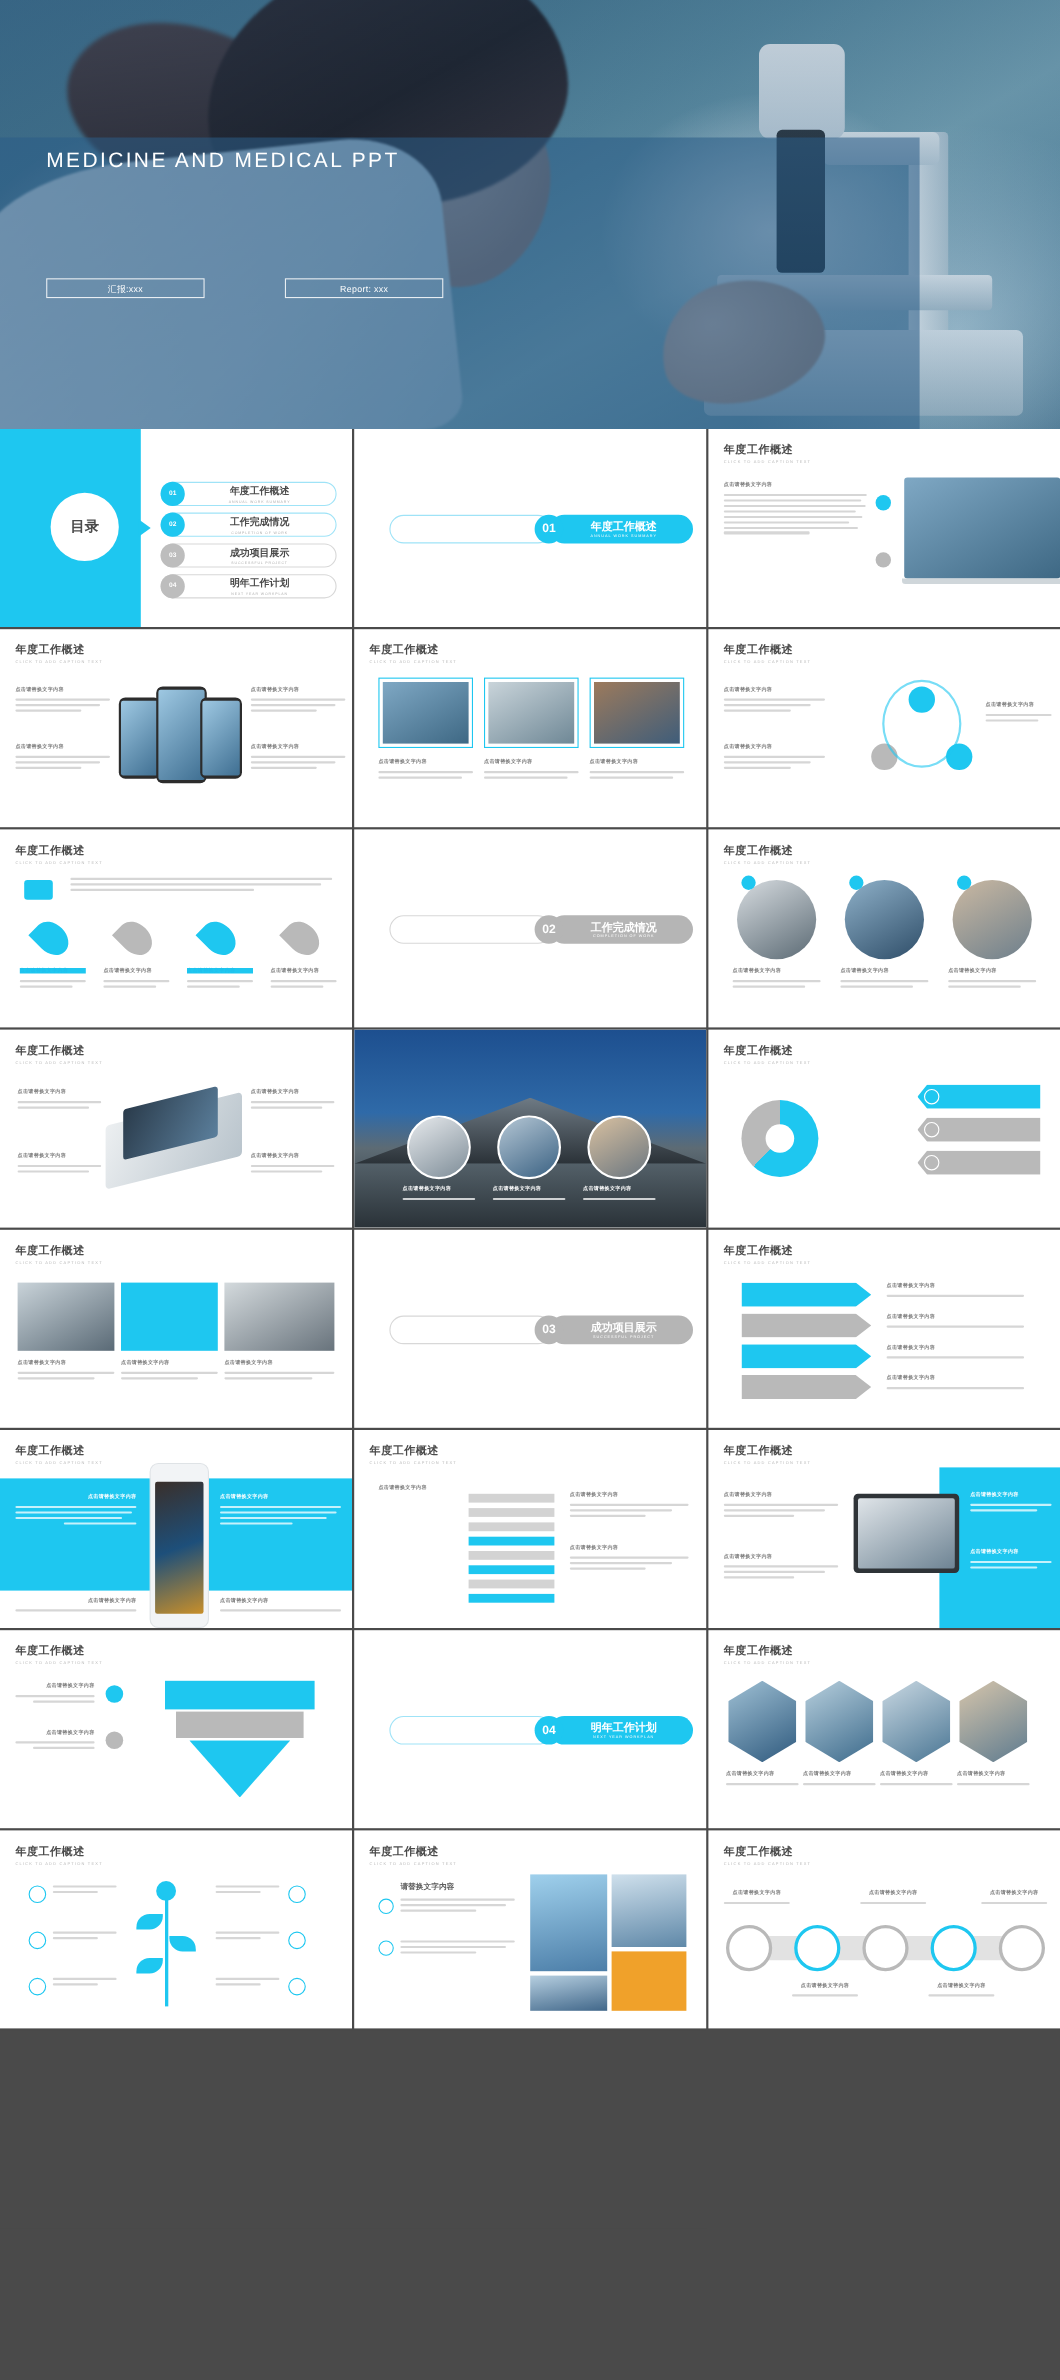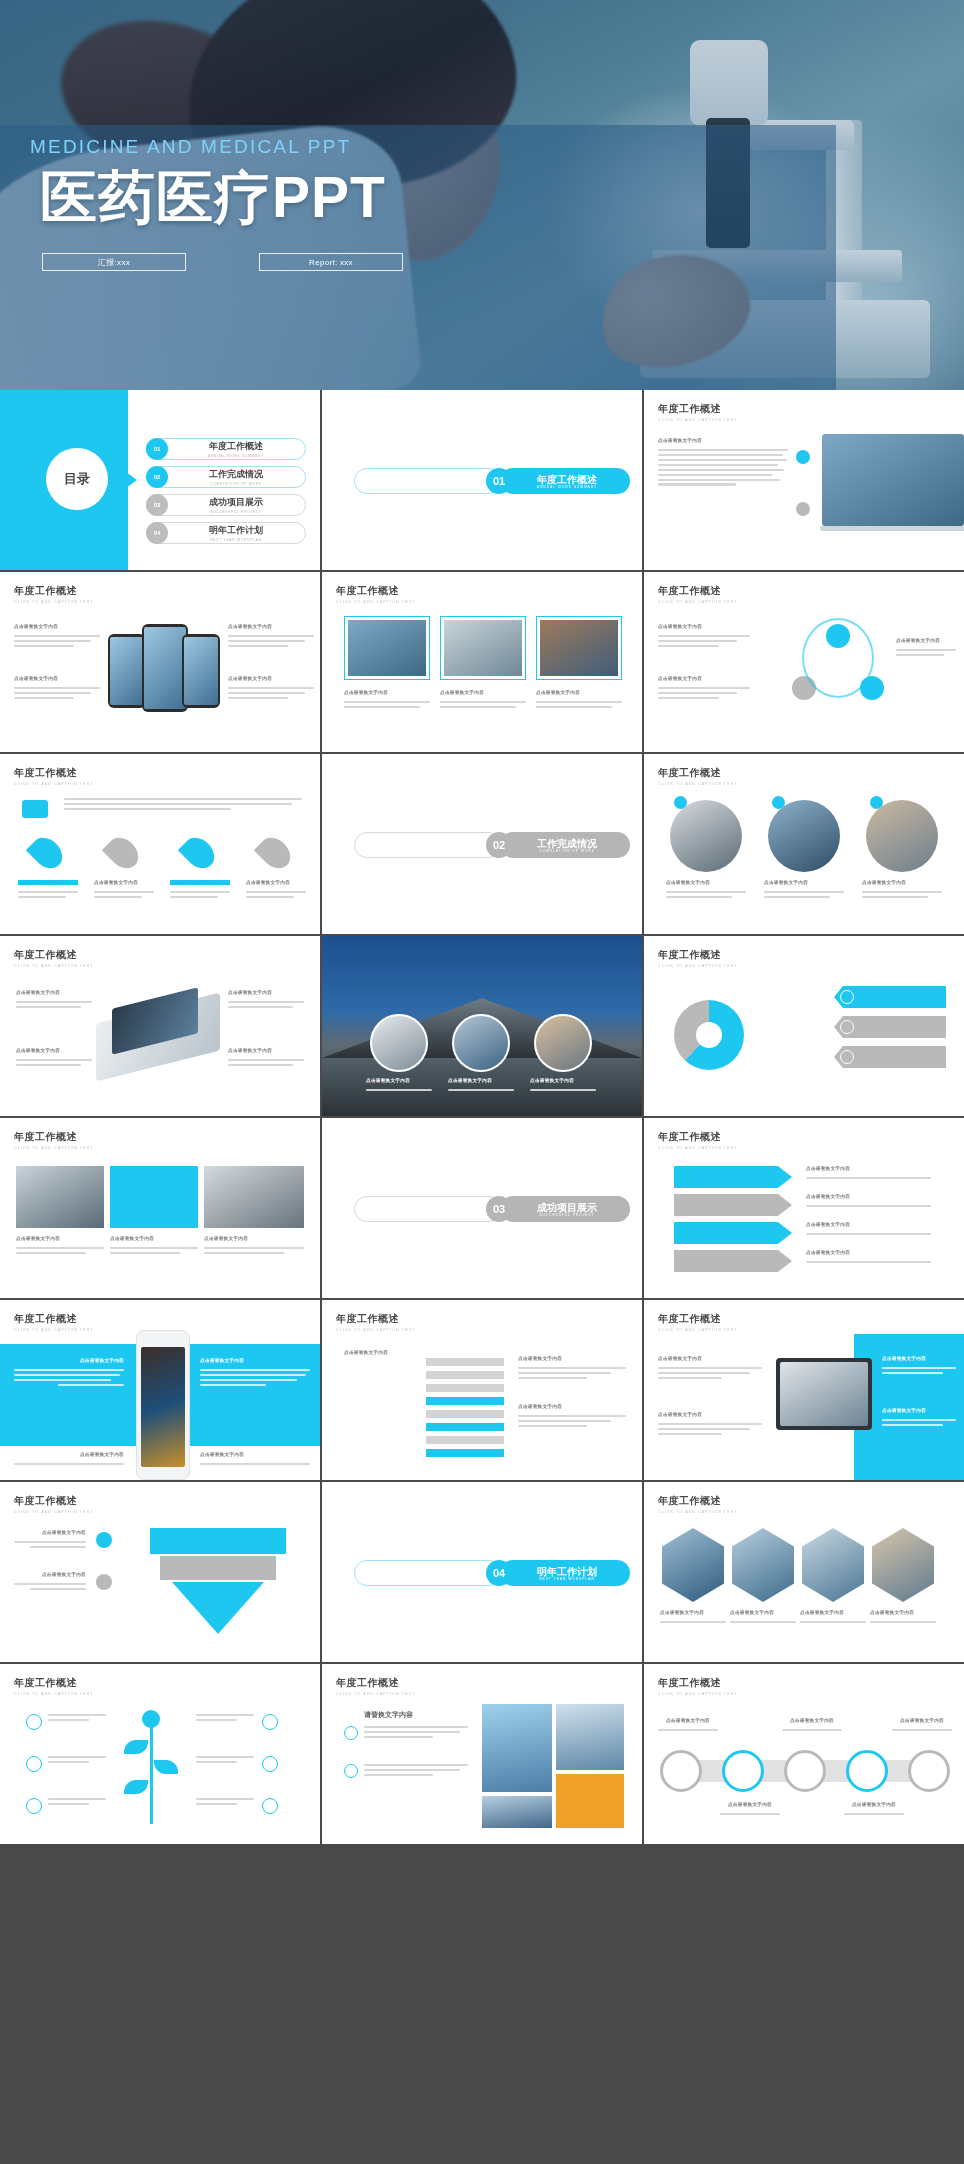--- a/index.html
+++ b/index.html
@@ -45,21 +45,21 @@
   .hp-stage { position:absolute; left:652px; top:250px; width:250px; height:32px;
     background:linear-gradient(180deg,#e9f1f6,#aac2d0); border-radius:4px; }
   .hp-base { position:absolute; left:640px; top:300px; width:290px; height:78px;
     background:linear-gradient(180deg,#dfeaf1,#9db7c6); border-radius:6px; }
   .hp-hand { position:absolute; left:600px; top:255px; width:150px; height:110px;
     background:radial-gradient(ellipse at 35% 30%, #d9bcaf, #b08f80 75%);
     border-radius:45% 55% 50% 50% / 60% 55% 45% 40%; transform:rotate(-14deg); filter:blur(1px); }
   .hero-tint { position:absolute; inset:0; background:linear-gradient(180deg, rgba(40,82,118,.30), rgba(40,82,118,.15)); }
   .hero-panel { position:absolute; left:0; top:125px; width:836px; height:265px;
     background:rgba(43,92,136,.56); }
-  .hero-kicker { position:absolute; left:30px; top:136px; color:#7dd3fc; letter-spacing:2.2px;
+  .hero-kicker { position:absolute; left:42px; top:136px; color:#ffffff; letter-spacing:2.2px;
     font-size:19px; font-weight:400; }
   .hero-title { position:absolute; left:40px; top:160px; color:#fff; font-size:57px;
     font-weight:700; letter-spacing:1px; text-shadow:0 2px 5px rgba(0,30,50,.35); }
   .hero-btns { position:absolute; left:42px; top:253px; display:flex; gap:73px; }
   .hero-btn { width:144px; height:18px; border:1px solid rgba(255,255,255,.85);
     color:#fff; font-size:8px; display:flex; align-items:center; justify-content:center; letter-spacing:.3px; }
 
   
   .grid { position:absolute; left:0; top:390px; width:964px; }
   .row { display:flex; gap:2px; margin-bottom:2px; }
@@ -156,21 +156,20 @@
       <div class="hp-scope-arm"></div>
       <div class="hp-scope-body"></div>
       <div class="hp-scope-tube"></div>
       <div class="hp-stage"></div>
       <div class="hp-base"></div>
       <div class="hp-hand"></div>
       <div class="hero-tint"></div>
     </div>
     <div class="hero-panel"></div>
     <div class="hero-kicker">MEDICINE AND MEDICAL PPT</div>
-    <div class="hero-title">医药医疗PPT</div>
     <div class="hero-btns">
       <div class="hero-btn">汇报:xxx</div>
       <div class="hero-btn">Report: xxx</div>
     </div>
   </div>
 
   <div class="grid">
 
     <div class="row">
 

